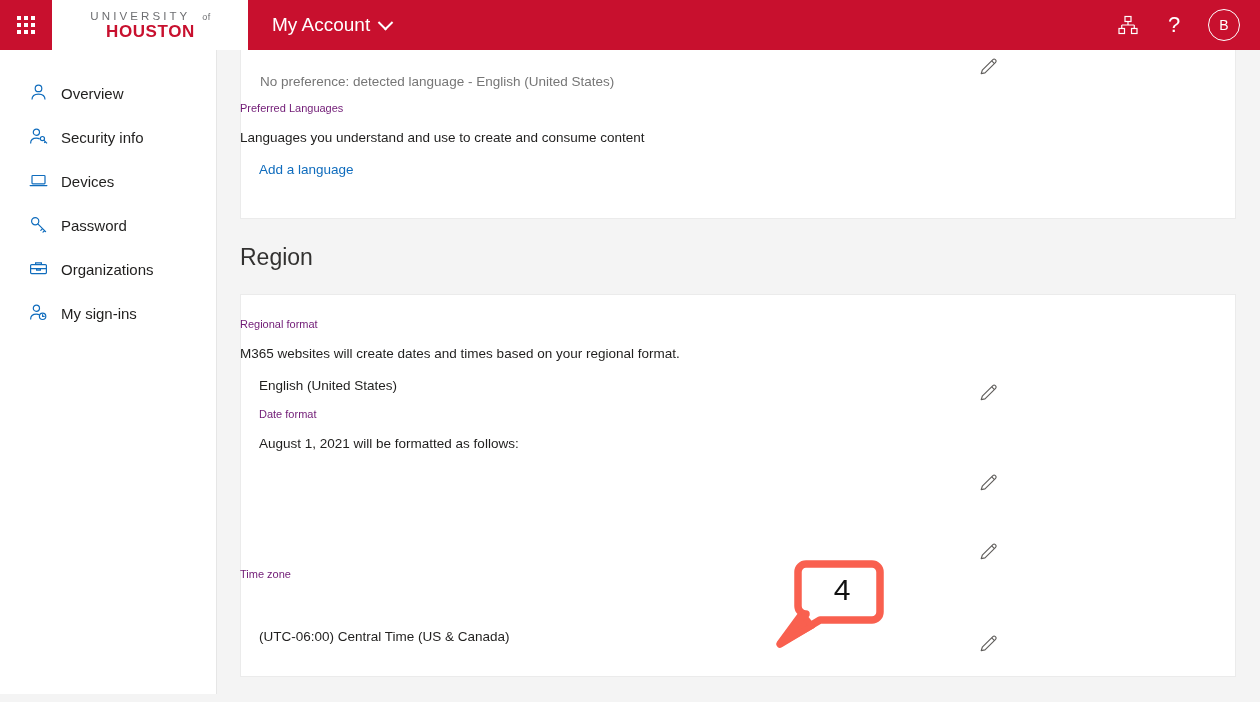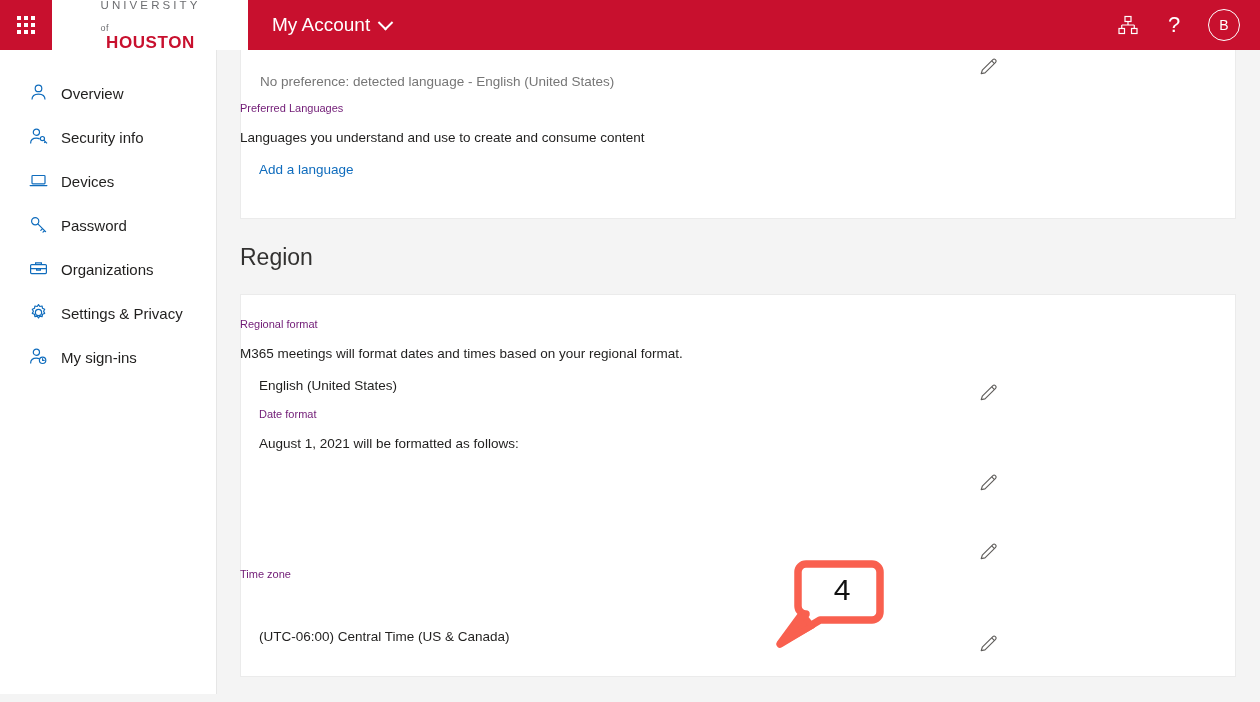--- a/index.html
+++ b/index.html
@@ -29,21 +29,21 @@
   .waffle-grid i { display: block; width: 4px; height: 4px; background: #ffffff; }
 
   .logo-block {
     width: 195px; height: 50px; background: #ffffff;
     display: flex; flex-direction: column; align-items: center; justify-content: center;
     padding-top: 2px;
   }
   .logo-top {
     font-size: 11.5px; letter-spacing: 3.1px; color: #6d6e71;
     font-weight: 400; line-height: 1; white-space: nowrap;
-    display: flex; align-items: baseline; gap: 12px; flex-direction: column;
+    display: flex; align-items: baseline; gap: 12px;
   }
   .logo-top .of { font-size: 9px; letter-spacing: 0.4px; font-style: normal; }
   .logo-bottom {
     font-size: 17px; font-weight: 700; color: #c8102e;
     letter-spacing: 0.6px; line-height: 1.05; margin-top: 1px; white-space: nowrap;
   }
 
   .app-title {
     display: flex; align-items: center; gap: 10px;
     color: #ffffff; font-size: 19px; font-weight: 400;
@@ -219,29 +219,20 @@
       <span class="nav-ico">
         <svg width="19" height="19" viewBox="0 0 19 19">
           <rect x="1.6" y="5.6" width="15.8" height="9" rx="1" fill="none" stroke="#0f6cbd" stroke-width="1.2"></rect>
           <path d="M6.6 5.6 V3.8 h5.8 v1.8" fill="none" stroke="#0f6cbd" stroke-width="1.2"></path>
           <path d="M1.6 9.6 h15.8 M7.6 9.6 v1.6 h3.8 V9.6" fill="none" stroke="#0f6cbd" stroke-width="1.2"></path>
         </svg>
       </span>
       <span>Organizations</span>
     </div>
 
-    <div class="nav-item">
-      <span class="nav-ico">
-        <svg width="19" height="19" viewBox="0 0 19 19">
-          <circle cx="9.5" cy="9.5" r="3.1" fill="none" stroke="#0f6cbd" stroke-width="1.2"></circle>
-          <path d="M9.5 1.6 l1.3 1.9 2.3-.5 .4 2.3 2.2 .9 -1.1 2.1 1.1 2.1 -2.2 .9 -.4 2.3 -2.3-.5 -1.3 1.9 -1.3-1.9 -2.3 .5 -.4-2.3 -2.2-.9 1.1-2.1 -1.1-2.1 2.2-.9 .4-2.3 2.3 .5z" fill="none" stroke="#0f6cbd" stroke-width="1.2" stroke-linejoin="round"></path>
-        </svg>
-      </span>
-      <span>Settings &amp; Privacy</span>
-    </div>
 
     <div class="nav-item">
       <span class="nav-ico">
         <svg width="19" height="19" viewBox="0 0 19 19">
           <circle cx="7.4" cy="5.2" r="3.1" fill="none" stroke="#0f6cbd" stroke-width="1.2"></circle>
           <path d="M1.6 16.4c0-3.4 2.6-5.2 5.8-5.2 1.1 0 2.1.2 3 .6" fill="none" stroke="#0f6cbd" stroke-width="1.2"></path>
           <circle cx="13.6" cy="13.3" r="3.2" fill="none" stroke="#0f6cbd" stroke-width="1.2"></circle>
           <path d="M13.6 11.5 v1.9 h1.6" fill="none" stroke="#0f6cbd" stroke-width="1.1" stroke-linecap="round"></path>
         </svg>
       </span>
@@ -271,21 +262,21 @@
     <div class="abs" style="left:41px; top:110px;">
       <span class="link">Add a language</span>
     </div>
 
     <div class="section-title">Region</div>
 
     <div class="card card-region"></div>
 
     <div class="abs" style="left:22px; top:268px; width:900px;">
       <div class="row-label">Regional format</div>
-      <div class="row-desc">M365 meetings will format dates and times based on your regional format.</div>
+      <div class="row-desc">M365 websites will create dates and times based on your regional format.</div>
     </div>
     <div class="abs" style="left:41px; top:326px;">
       <span class="row-value">English (United States)</span>
     </div>
     <div class="abs pencil" style="left:760px; top:331px;">
       <svg width="22" height="22" viewBox="0 0 22 22">
         <path d="M3.2 18.6 l1.1-3.4 L14.9 4.6 a1.7 1.7 0 0 1 2.4 0 l.3 .3 a1.7 1.7 0 0 1 0 2.4 L7 17.9 l-3.8 .7 z" fill="none" stroke="#605e5c" stroke-width="1.15" stroke-linejoin="round"></path>
         <path d="M13.7 5.9 l2.8 2.8" fill="none" stroke="#605e5c" stroke-width="1.15"></path>
       </svg>
     </div>

